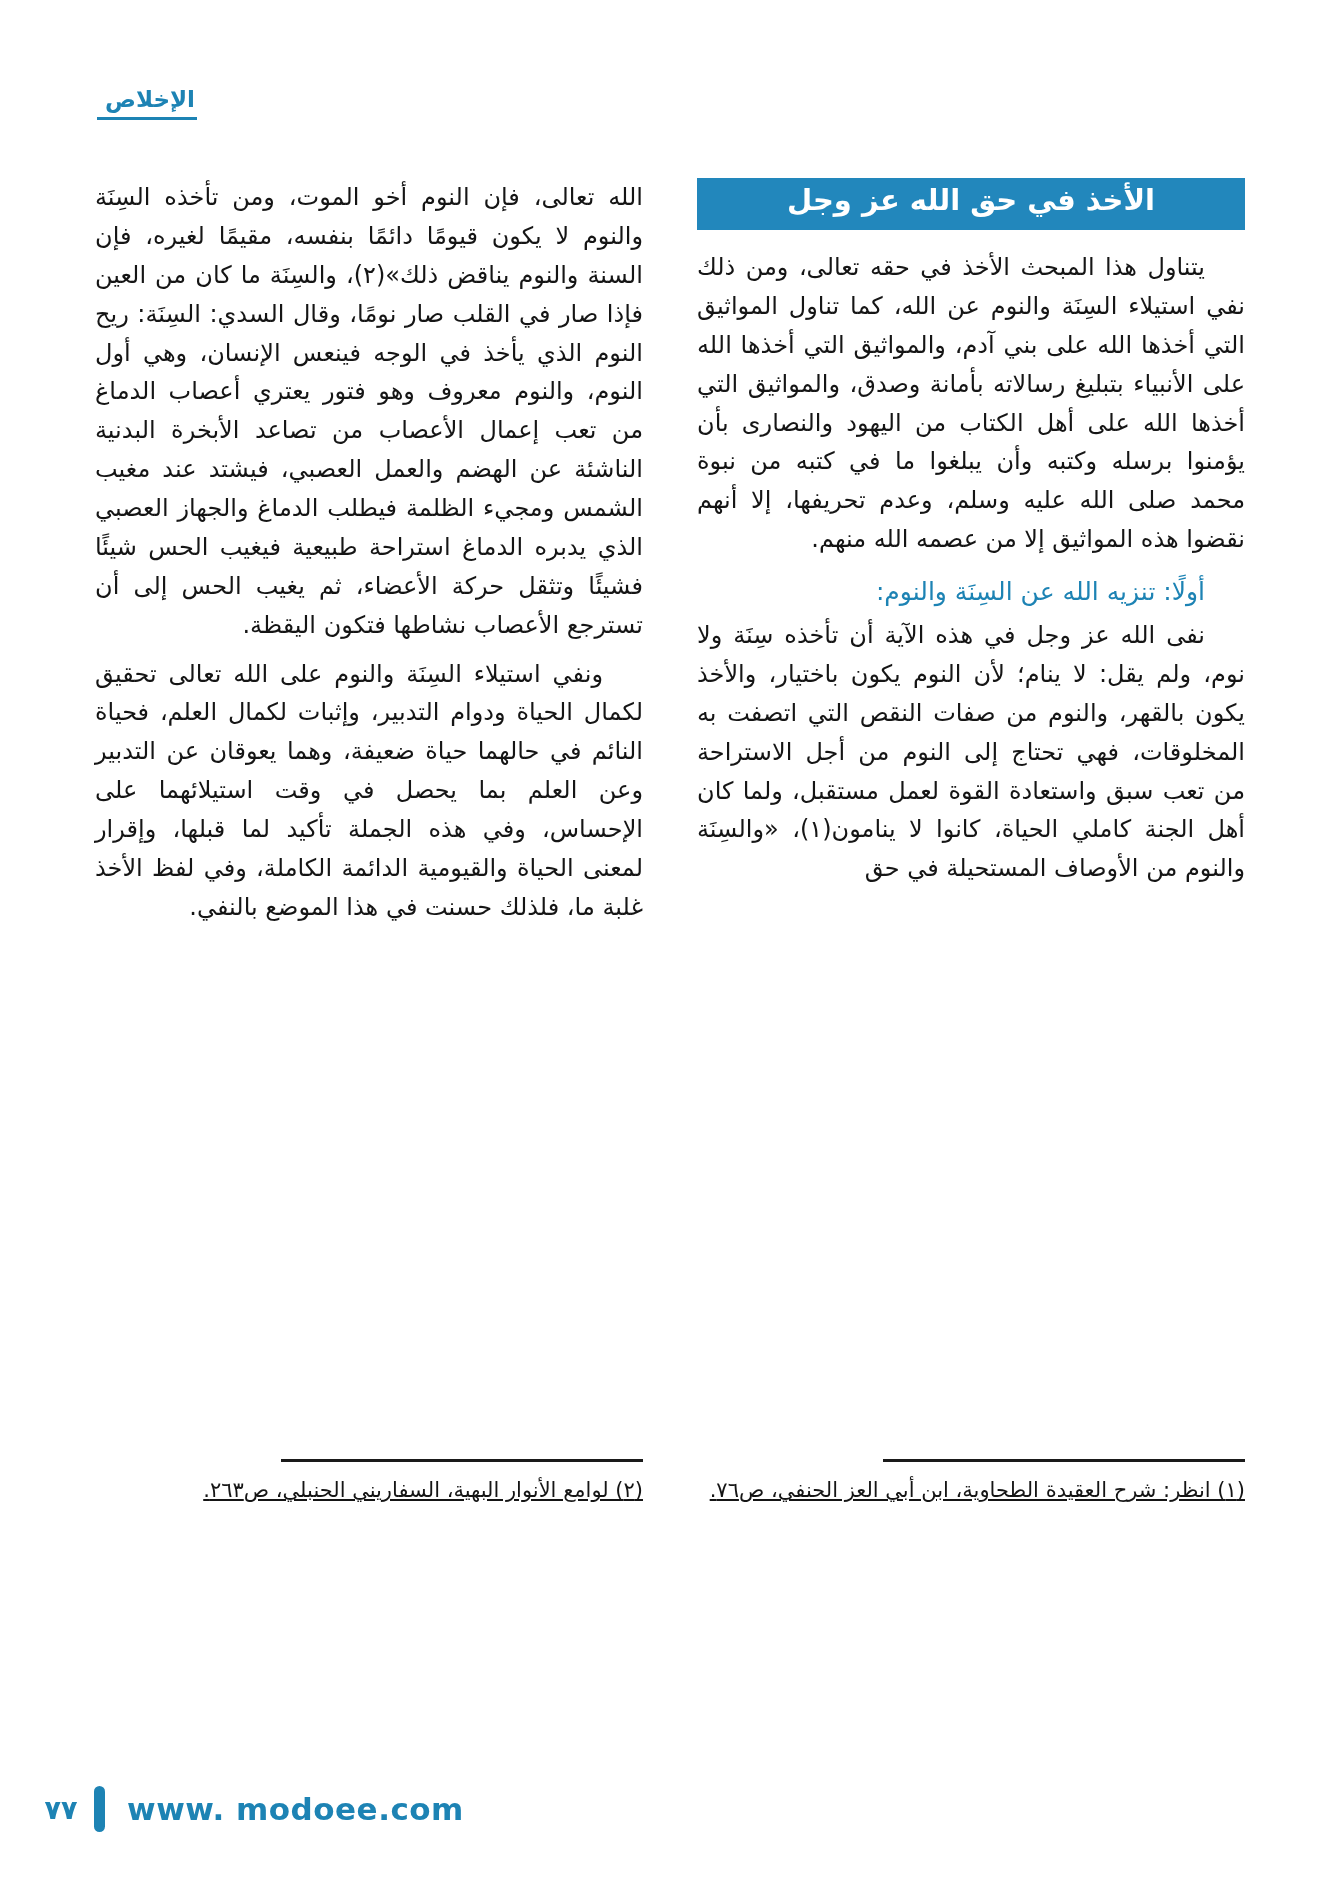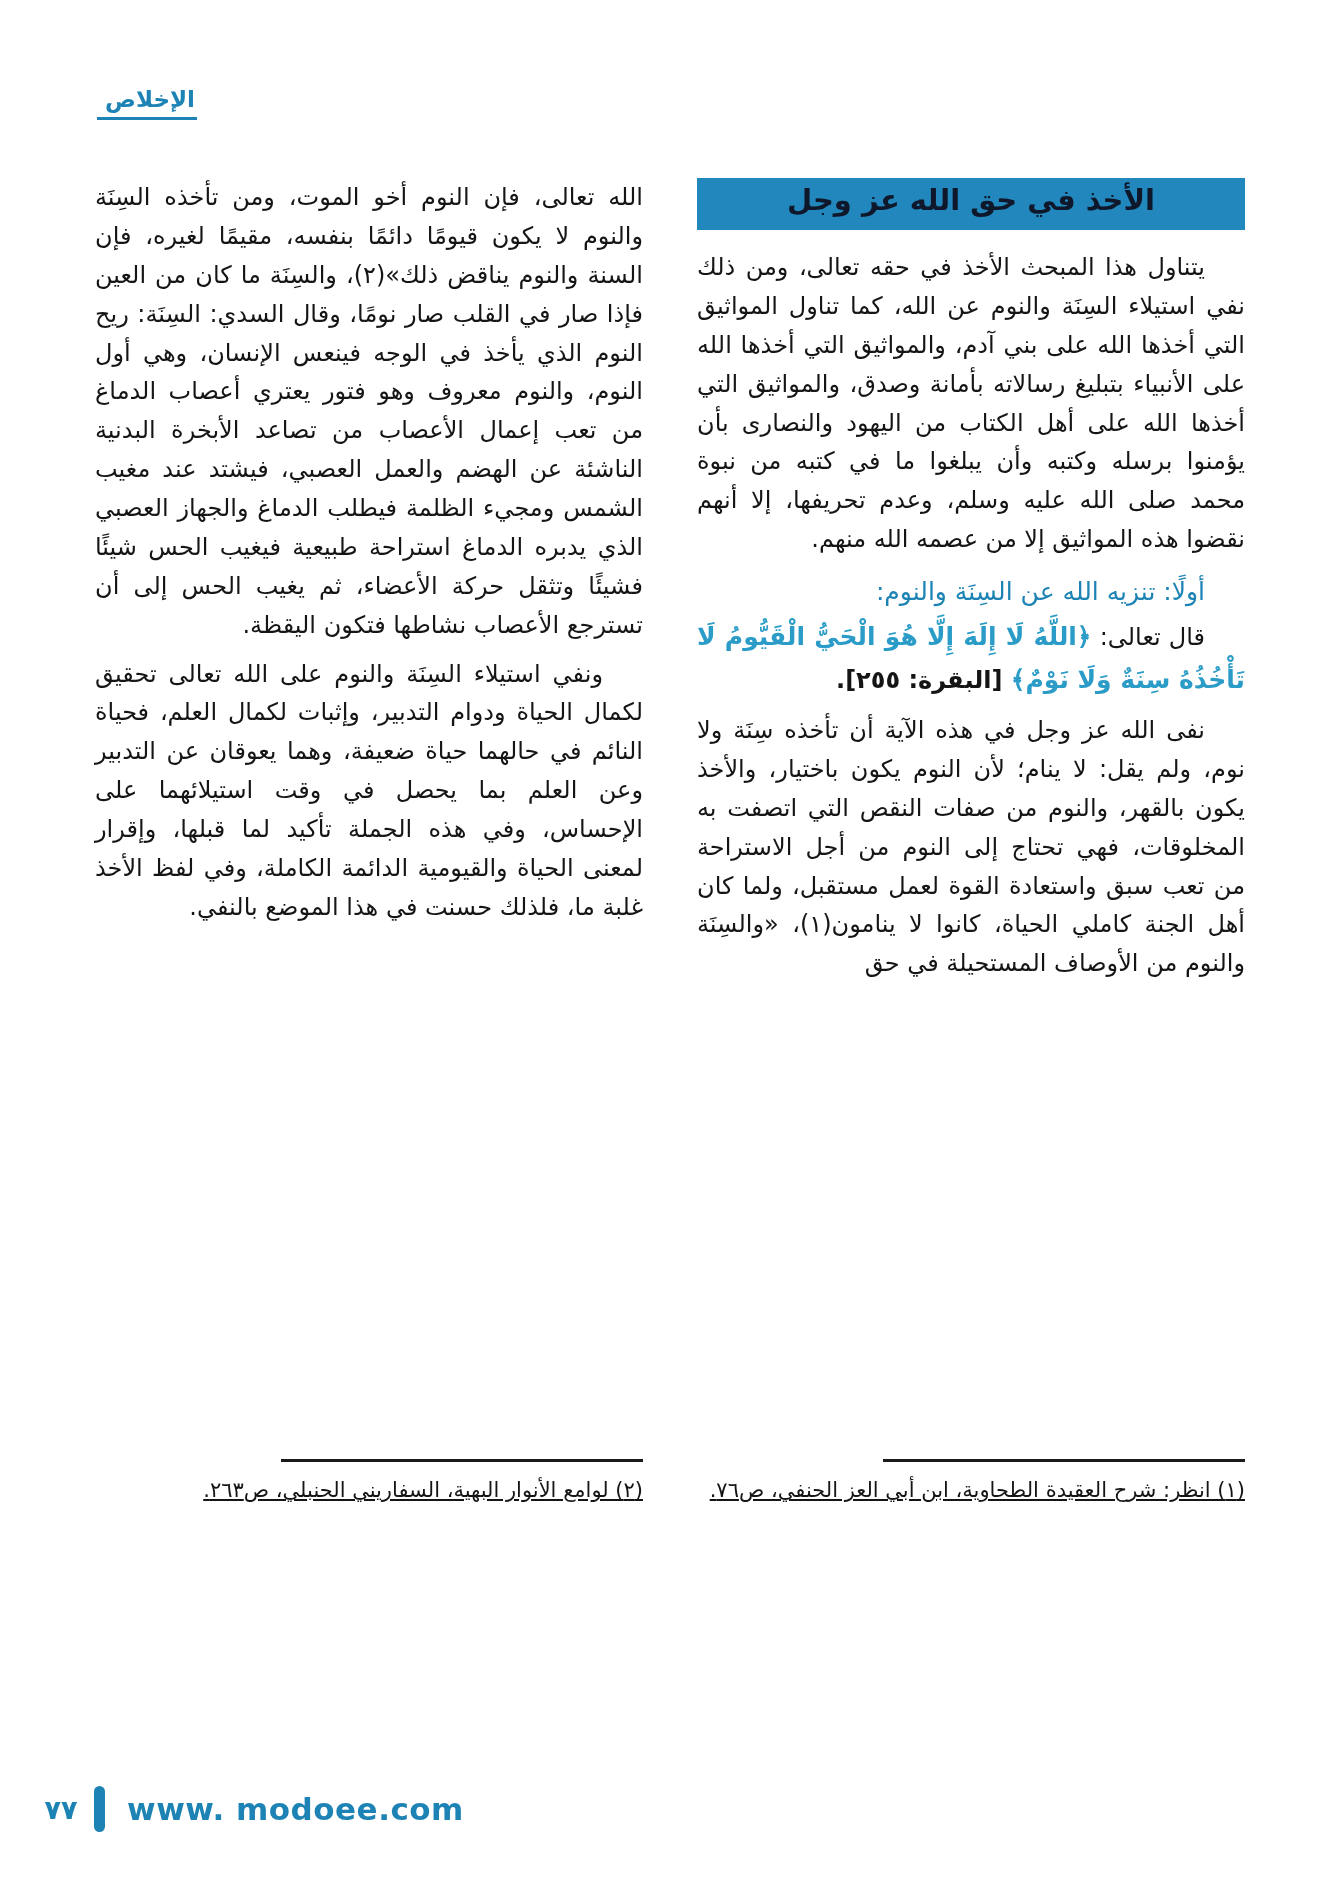--- a/index.html
+++ b/index.html
@@ -34,21 +34,21 @@
     position:absolute;top:178px;left:95px;right:94px;height:1330px;
     display:flex;gap:54px;
     direction:rtl;
   }
   .col{
     flex:1 1 0;min-width:0;
     display:flex;flex-direction:column;
   }
   .banner{
     background:var(--banner-blue);
-    color:#0f172a;
+    color:#ffffff;
     font-size:29px;font-weight:bold;
     text-align:center;
     padding:5px 10px 13px;
     margin:0 0 18px;
   }
   .para{
     font-size:24px;line-height:1.62;
     text-align:justify;
     margin:0 0 10px;
     text-indent:40px;
@@ -123,21 +123,20 @@
 
   <main class="content">
 
     <section class="col">
       <div class="banner">الأخذ في حق الله عز وجل</div>
 
       <p class="para">يتناول هذا المبحث الأخذ في حقه تعالى، ومن ذلك نفي استيلاء السِنَة والنوم عن الله، كما تناول المواثيق التي أخذها الله على بني آدم، والمواثيق التي أخذها الله على الأنبياء بتبليغ رسالاته بأمانة وصدق، والمواثيق التي أخذها الله على أهل الكتاب من اليهود والنصارى بأن يؤمنوا برسله وكتبه وأن يبلغوا ما في كتبه من نبوة محمد صلى الله عليه وسلم، وعدم تحريفها، إلا أنهم نقضوا هذه المواثيق إلا من عصمه الله منهم.</p>
 
       <p class="subheading">أولًا: تنزيه الله عن السِنَة والنوم:</p>
 
-      <p class="para verse-para"><span>قال تعالى: </span><span class="verse">﴿اللَّهُ لَا إِلَهَ إِلَّا هُوَ الْحَيُّ الْقَيُّومُ لَا تَأْخُذُهُ سِنَةٌ وَلَا نَوْمٌ﴾</span><span class="verse-ref"> [البقرة: ٢٥٥].</span></p>
 
       <p class="para">نفى الله عز وجل في هذه الآية أن تأخذه سِنَة ولا نوم، ولم يقل: لا ينام؛ لأن النوم يكون باختيار، والأخذ يكون بالقهر، والنوم من صفات النقص التي اتصفت به المخلوقات، فهي تحتاج إلى النوم من أجل الاستراحة من تعب سبق واستعادة القوة لعمل مستقبل، ولما كان أهل الجنة كاملي الحياة، كانوا لا ينامون(١)، «والسِنَة والنوم من الأوصاف المستحيلة في حق</p>
 
       <div class="footnote-block">
         <div class="footnote-rule"></div>
         <p class="footnote">(١) انظر: شرح العقيدة الطحاوية، ابن أبي العز الحنفي، ص٧٦.</p>
       </div>
     </section>
 
     <section class="col">

